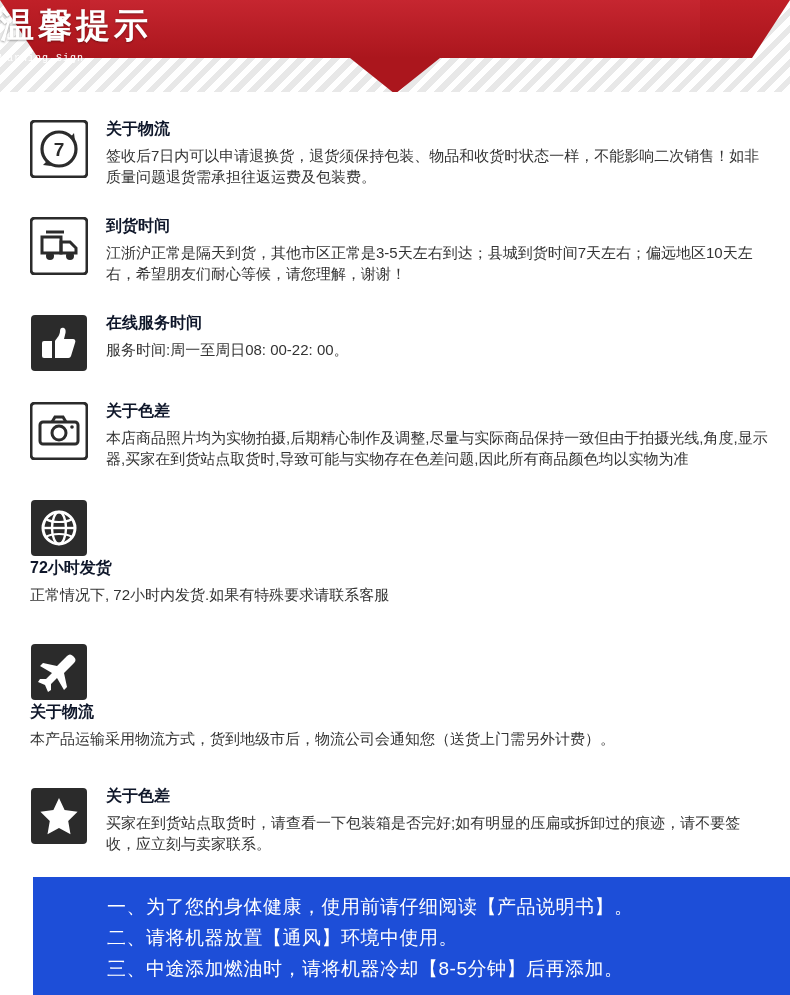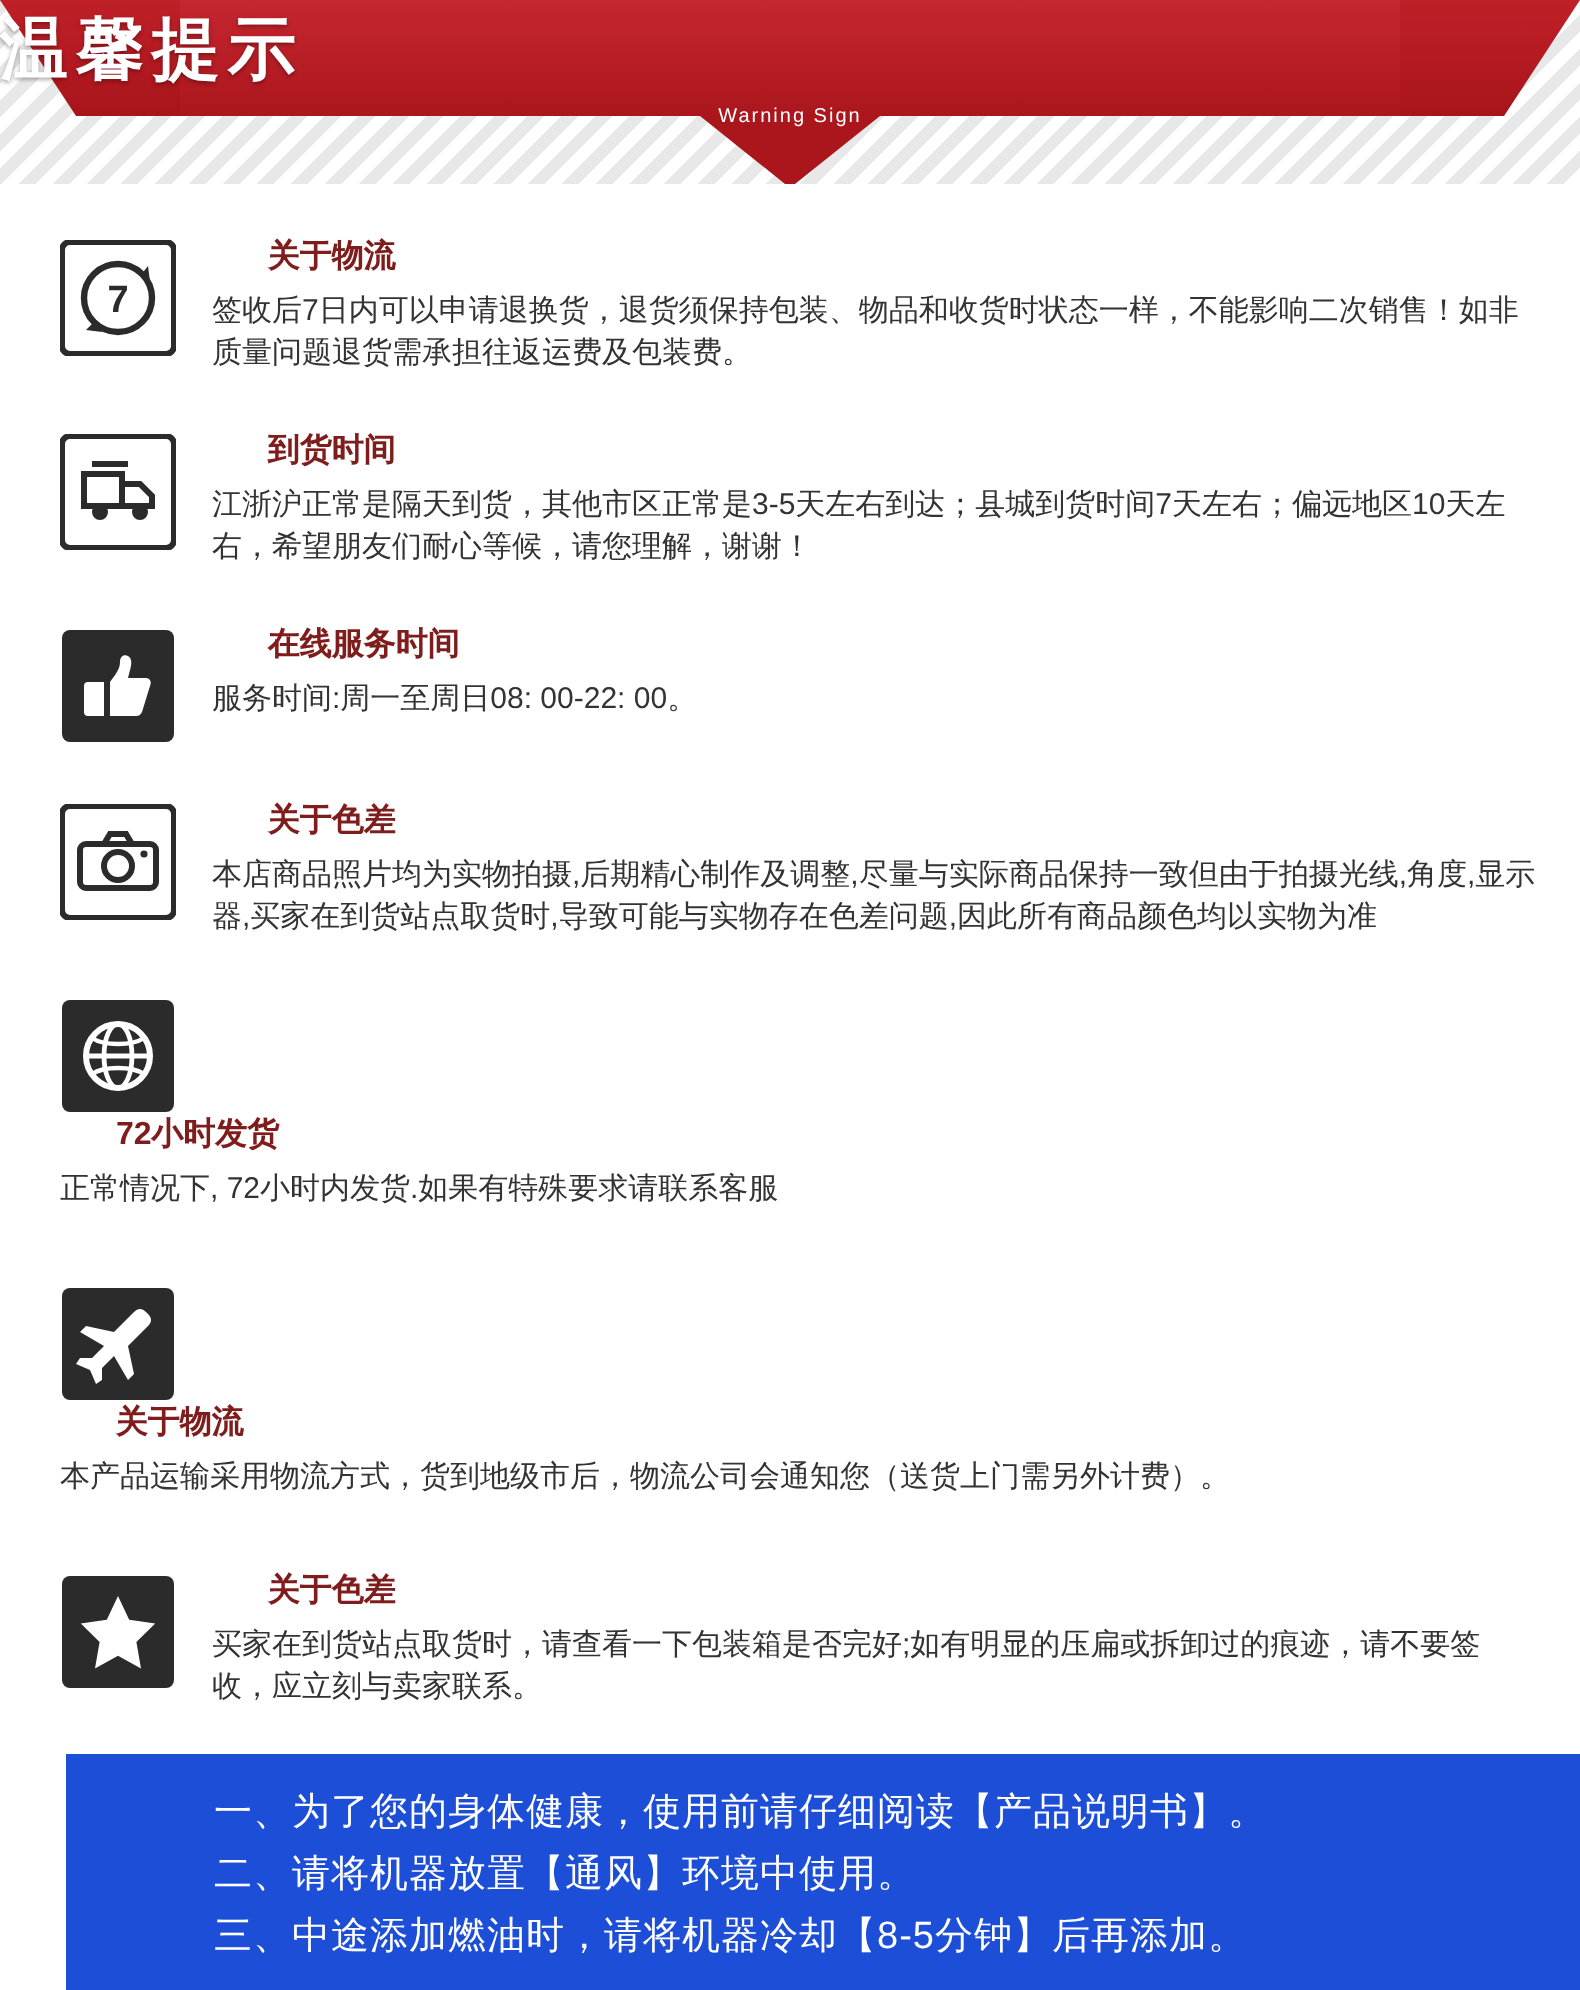--- a/index.html
+++ b/index.html
@@ -81,25 +81,26 @@
     font-weight: bold;
     letter-spacing: 4px;
     line-height: 50px;
     text-shadow: 0 1px 2px rgba(0,0,0,0.35);
   }
   .banner-sub {
     position: absolute;
     top: 52px;
     left: 0;
     width: 790px;
-    text-align: center;
+    text-align: left;
     color: #ffffff;
     font-size: 10px;
     letter-spacing: 1px;
     line-height: 14px;
+    font-family: Liberation Mono, monospace;
   }
 
   
   .list {
     padding: 26px 0 0 0;
   }
   .item {
     display: flex;
     align-items: flex-start;
     padding: 0 22px 0 30px;
@@ -117,24 +118,23 @@
     width: 58px;
     height: 58px;
   }
   .item-body {
     flex: 1 1 auto;
     padding-top: 0px;
   }
   .item-title {
     font-size: 16px;
     font-weight: bold;
-    color: #7f1d1d;
+    color: #0f172a;
     line-height: 22px;
     margin-bottom: 5px;
-    margin-left: 28px;
   }
   .item-text {
     font-size: 15px;
     color: #333333;
     line-height: 21px;
   }
 
   
   .item.gap-lg { margin-bottom: 36px; flex-direction: column; }
 

